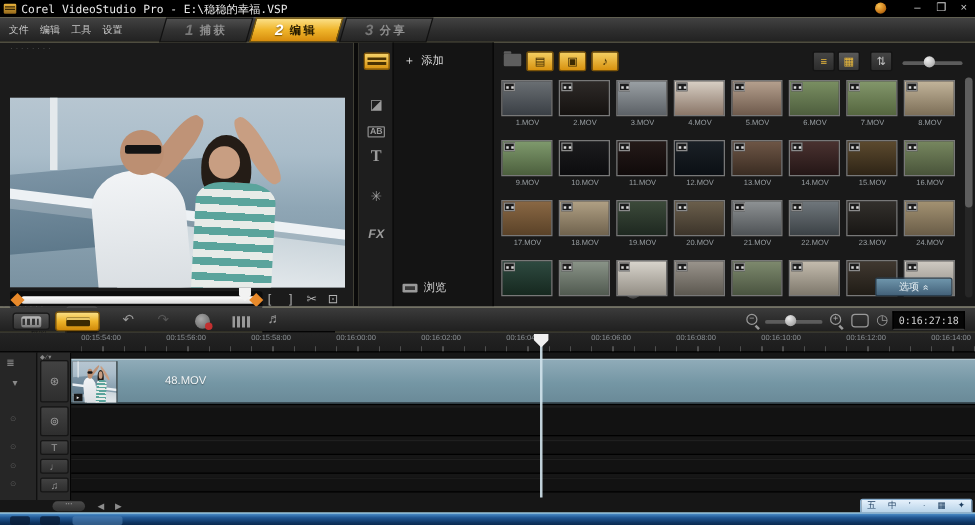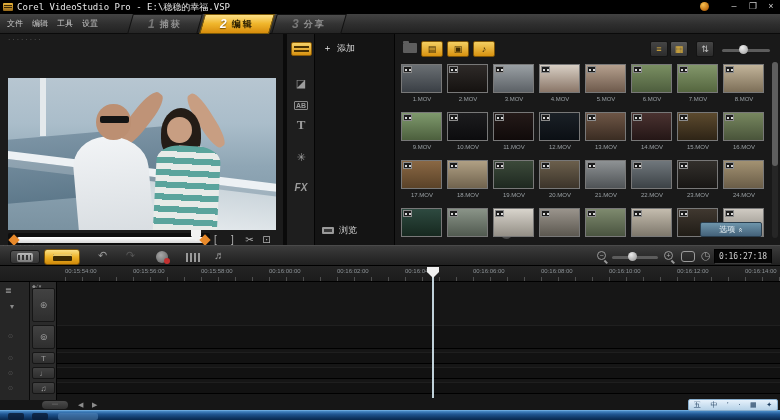--- a/index.html
+++ b/index.html
@@ -565,20 +565,41 @@
     <div class="track-header-col" id="track-header-col">
       <span class="mini-row">◆∕▾</span>
     <div class="trk trk-video">⊛</div>
         <div class="trk trk-overlay">⊚</div>
         <div class="trk trk-title">T</div>
         <div class="trk trk-voice">♩</div>
         <div class="trk trk-music">♫</div>
       </div>
 
     <div class="rows">
+      <div class="row row-video">
+        <div class="clip">
+          <div class="clip-thumb" id="clip-thumb">
+              <div class="sc sc-sky"></div>
+              <div class="sc sc-sea"></div>
+              <div class="sc sc-rail"></div>
+              <div class="sc sc-deck"></div>
+              <div class="sc sc-mast"></div>
+              <div class="sc sc-man-arm"></div>
+              <div class="sc sc-wm-arm"></div>
+              <div class="sc sc-man-torso"></div>
+              <div class="sc sc-man-head"></div>
+              <div class="sc sc-man-glasses"></div>
+              <div class="sc sc-wm-hair"></div>
+              <div class="sc sc-wm-top"></div>
+              <div class="sc sc-wm-face"></div>
+            </div>
+          <div class="clip-badge">▸</div>
+          <div class="clip-name">48.MOV</div>
+        </div>
+      </div>
       <div class="row row-overlay"></div>
       <div class="row row-title"></div>
       <div class="row row-voice"></div>
       <div class="row row-music"></div>
     </div>
 
     <div class="tl-bottom">
       <span class="scroll-pill">⋯</span>
       <span class="tl-arrow arrow-left">◀</span>
       <span class="tl-arrow arrow-right">▶</span>

